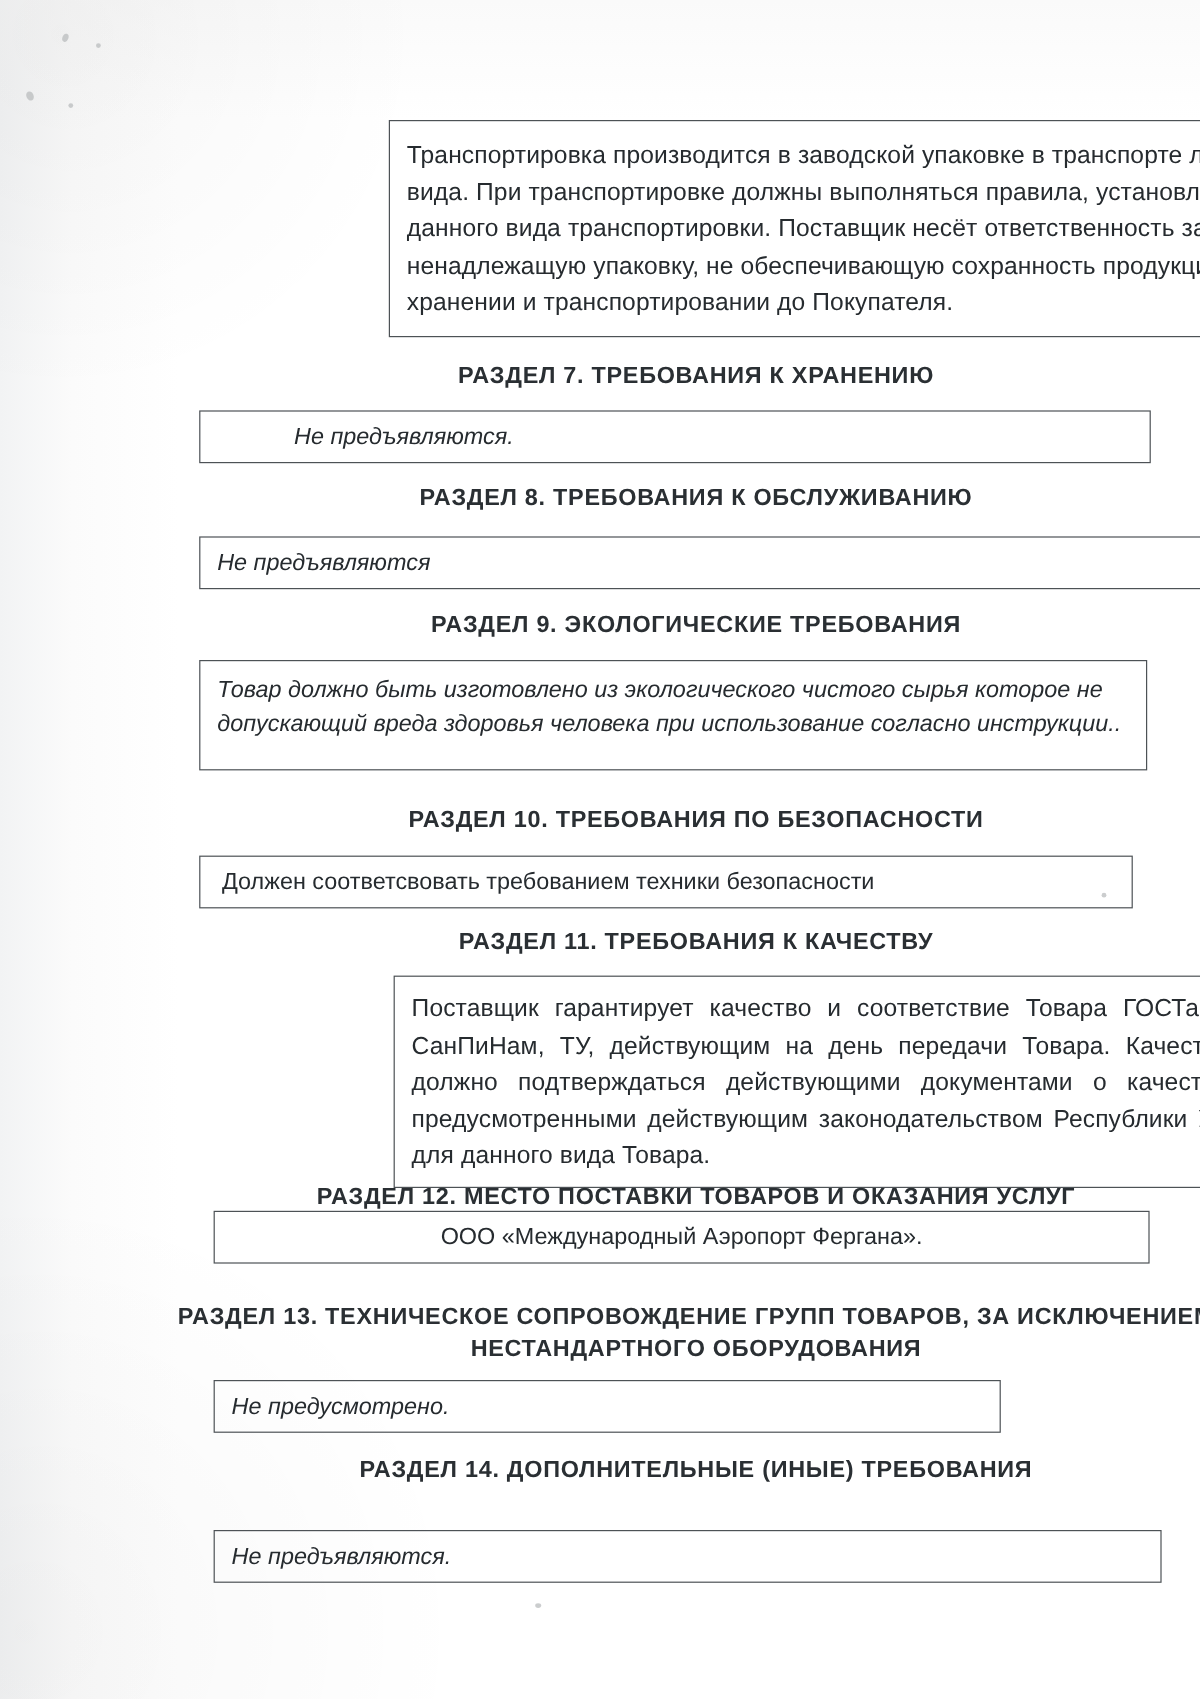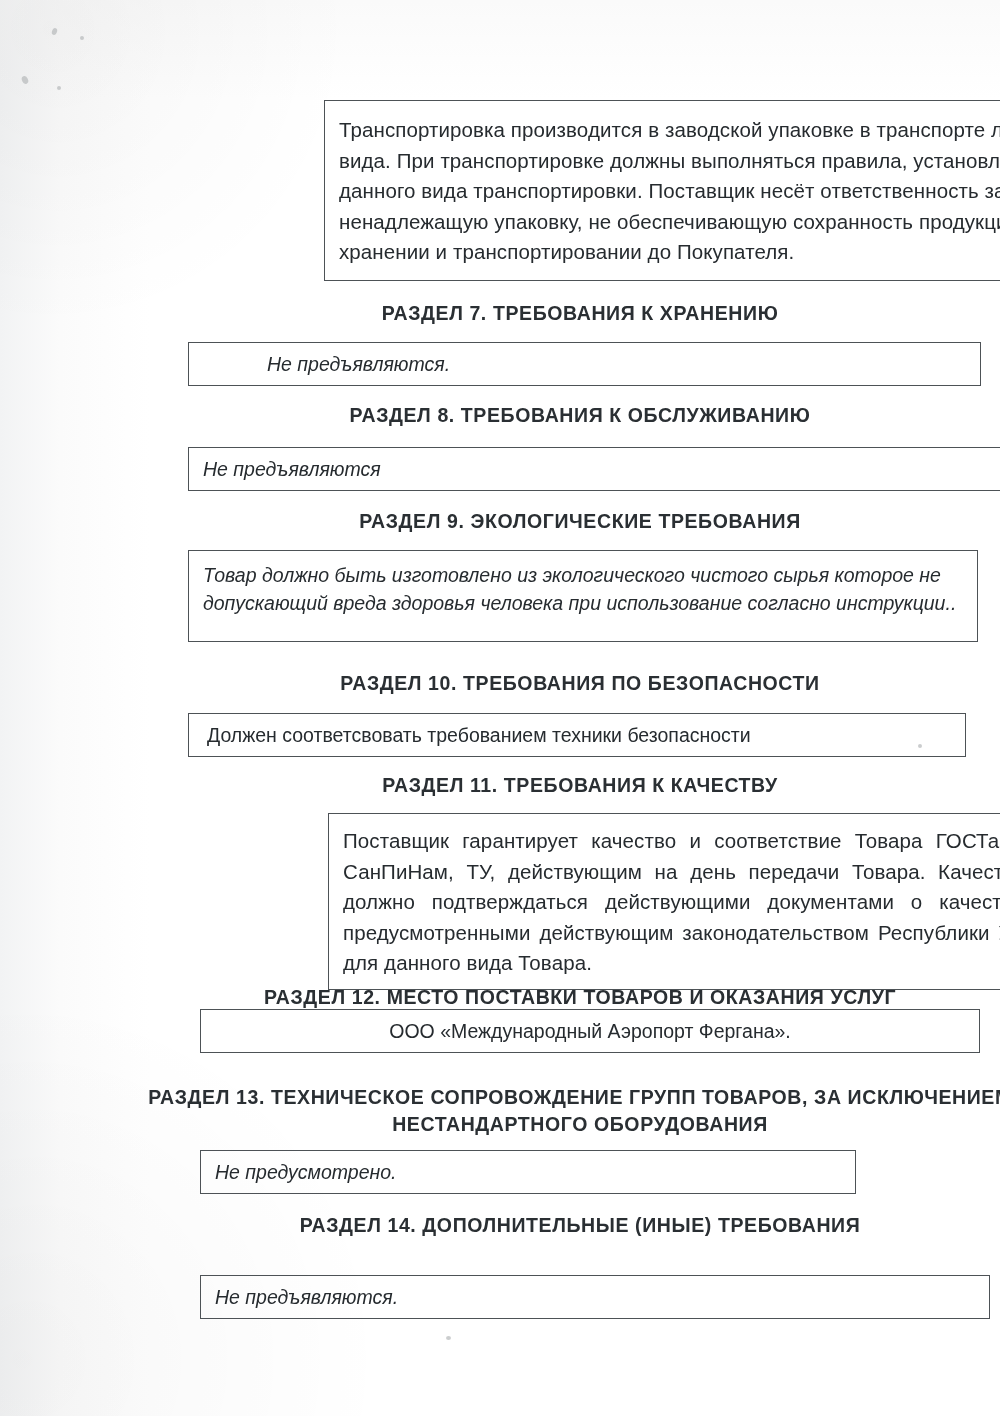--- a/index.html
+++ b/index.html
@@ -44,21 +44,20 @@
     left: 0;
     top: 0;
     width: 1000px;
   }
 
   
   .box {
     border: 1px solid #4d5256;
     box-sizing: border-box;
     background: transparent;
-    margin-left: 22px;
   }
 
   .clause-box {
     margin: 0 40px 0 162px;
     width: 795px;
     padding: 14px 16px 12px 14px;
   }
   .clause-box p {
     margin: 0;
     font-size: 20.5px;

